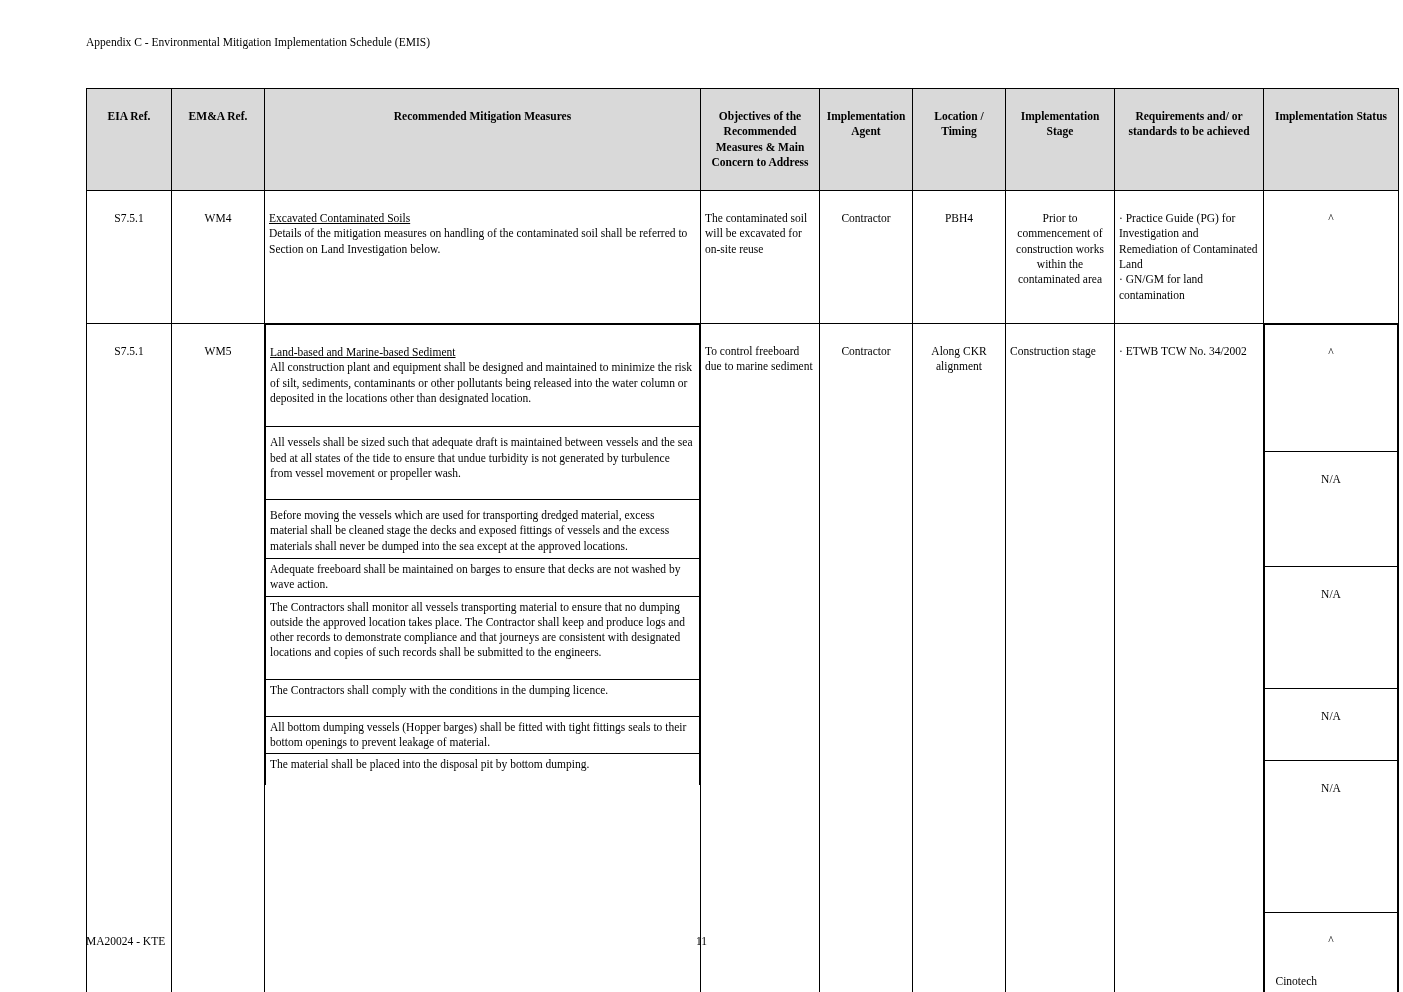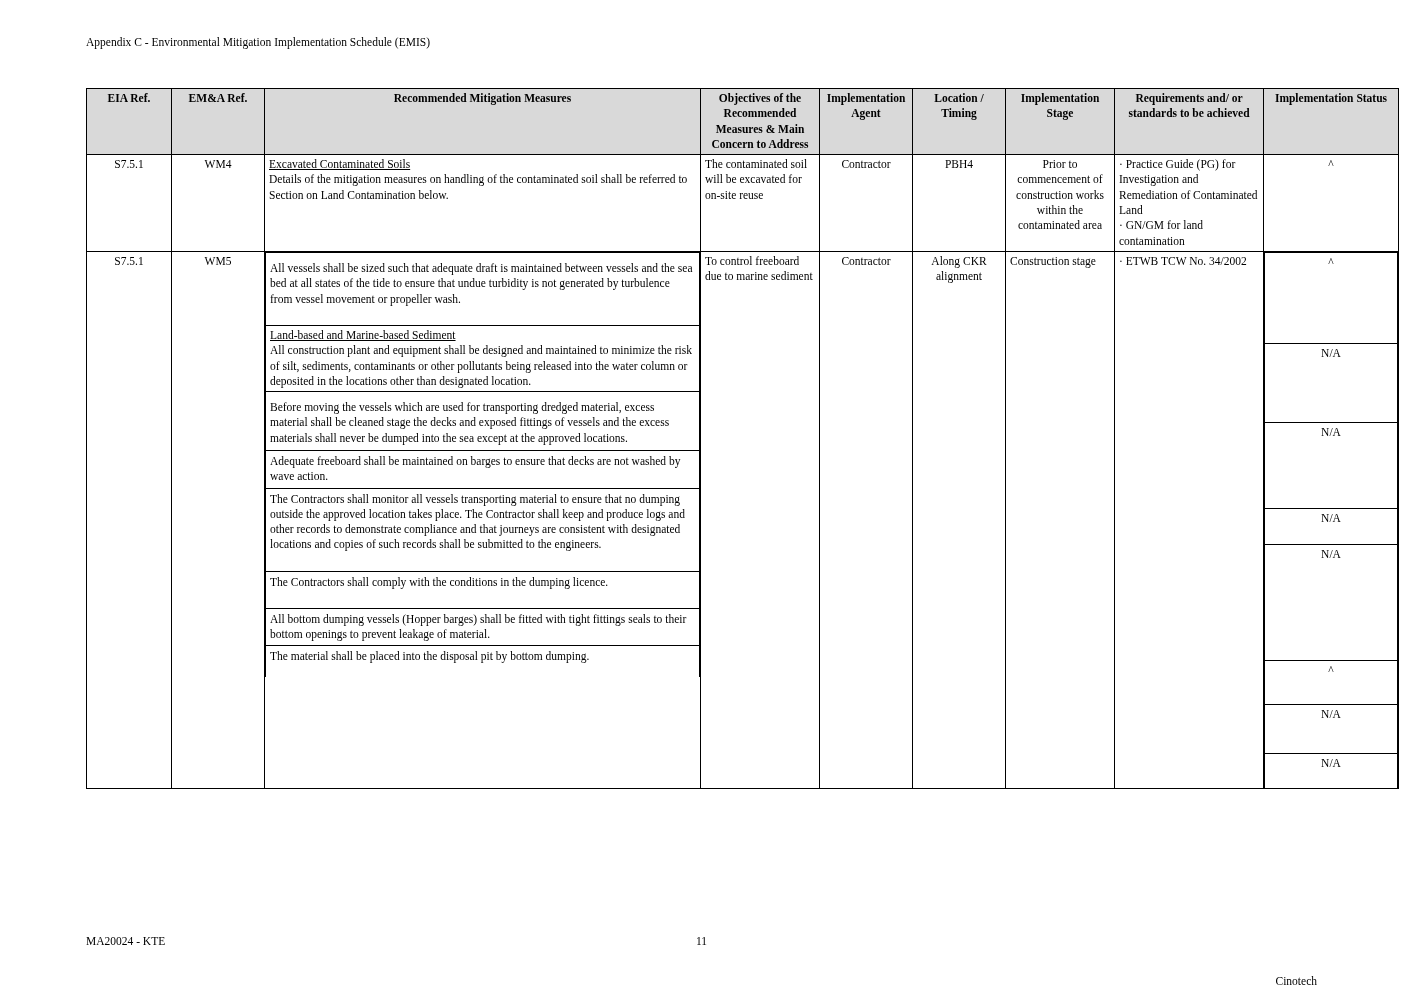--- a/index.html
+++ b/index.html
@@ -35,21 +35,21 @@
     left: 86px;
     top: 88px;
     width: 1231px;
     border-collapse: collapse;
     table-layout: fixed;
     font-size: 11.5px;
   }
   table.emis td, table.emis th {
     border: 1px solid #000;
     vertical-align: top;
-    padding: 2px 4px;
+    padding: 20px 4px;
     line-height: 1.33;
   }
   thead th {
     background: #d9d9d9;
     text-align: center;
     font-weight: bold;
     vertical-align: middle;
     padding: 4px 3px;
     font-size: 11.5px;
   }
@@ -136,45 +136,45 @@
         <th class="c-stat">Implementation Status</th>
       </tr>
     </thead>
     <tbody>
 
       <tr class="row-tall">
         <td class="ctr">S7.5.1</td>
         <td class="ctr">WM4</td>
         <td>
           <div class="underline-title">Excavated Contaminated Soils</div>
-          <div>Details of the mitigation measures on handling of the contaminated soil shall be referred to Section on Land Contamination below.</div>
+          <div>Details of the mitigation measures on handling of the contaminated soil shall be referred to Section on Land Investigation below.</div>
         </td>
         <td>The contaminated soil will be excavated for on-site reuse</td>
         <td class="ctr">Contractor</td>
         <td class="ctr">PBH4</td>
         <td class="ctr">Prior to commencement of construction works within the contaminated area</td>
         <td class="overflow-clip" style="white-space:pre-line;">· Practice Guide (PG) for Investigation and Remediation of Contaminated Land
 · GN/GM for land contamination</td>
         <td class="ctr">^</td>
       </tr>
 
       <tr>
         <td class="ctr">S7.5.1</td>
         <td class="ctr">WM5</td>
         <td class="nopad">
           <table class="inner">
             <tbody>
                 <tr>
-              <td style="padding-left:4px;padding-right:4px;padding-top:8px;padding-bottom:18px;">All vessels shall be sized such that adequate draft is maintained between vessels and the sea bed at all states of the tide to ensure that undue turbidity is not generated by turbulence from vessel movement or propeller wash.</td>
-            </tr>
-            <tr>
               <td style="padding-left:4px;padding-right:4px;">
                 <div class="underline-title">Land-based and Marine-based Sediment</div>
                 <div>All construction plant and equipment shall be designed and maintained to minimize the risk of silt, sediments, contaminants or other pollutants being released into the water column or deposited in the locations other than designated location.</div>
               </td>
+            </tr>
+            <tr>
+              <td style="padding-left:4px;padding-right:4px;padding-top:8px;padding-bottom:18px;">All vessels shall be sized such that adequate draft is maintained between vessels and the sea bed at all states of the tide to ensure that undue turbidity is not generated by turbulence from vessel movement or propeller wash.</td>
             </tr>
             <tr>
               <td style="padding-left:4px;padding-right:4px;padding-top:8px;padding-bottom:4px;">Before moving the vessels which are used for transporting dredged material, excess material shall be cleaned stage the decks and exposed fittings of vessels and the excess materials shall never be dumped into the sea except at the approved locations.</td>
             </tr>
             <tr>
               <td style="padding-left:4px;padding-right:4px;padding-top:3px;padding-bottom:3px;">Adequate freeboard shall be maintained on barges to ensure that decks are not washed by wave action.</td>
             </tr>
             <tr>
               <td style="padding-left:4px;padding-right:4px;padding-top:3px;padding-bottom:18px;">The Contractors shall monitor all vessels transporting material to ensure that no dumping outside the approved location takes place. The Contractor shall keep and produce logs and other records to demonstrate compliance and that journeys are consistent with designated locations and copies of such records shall be submitted to the engineers.</td>
             </tr>

